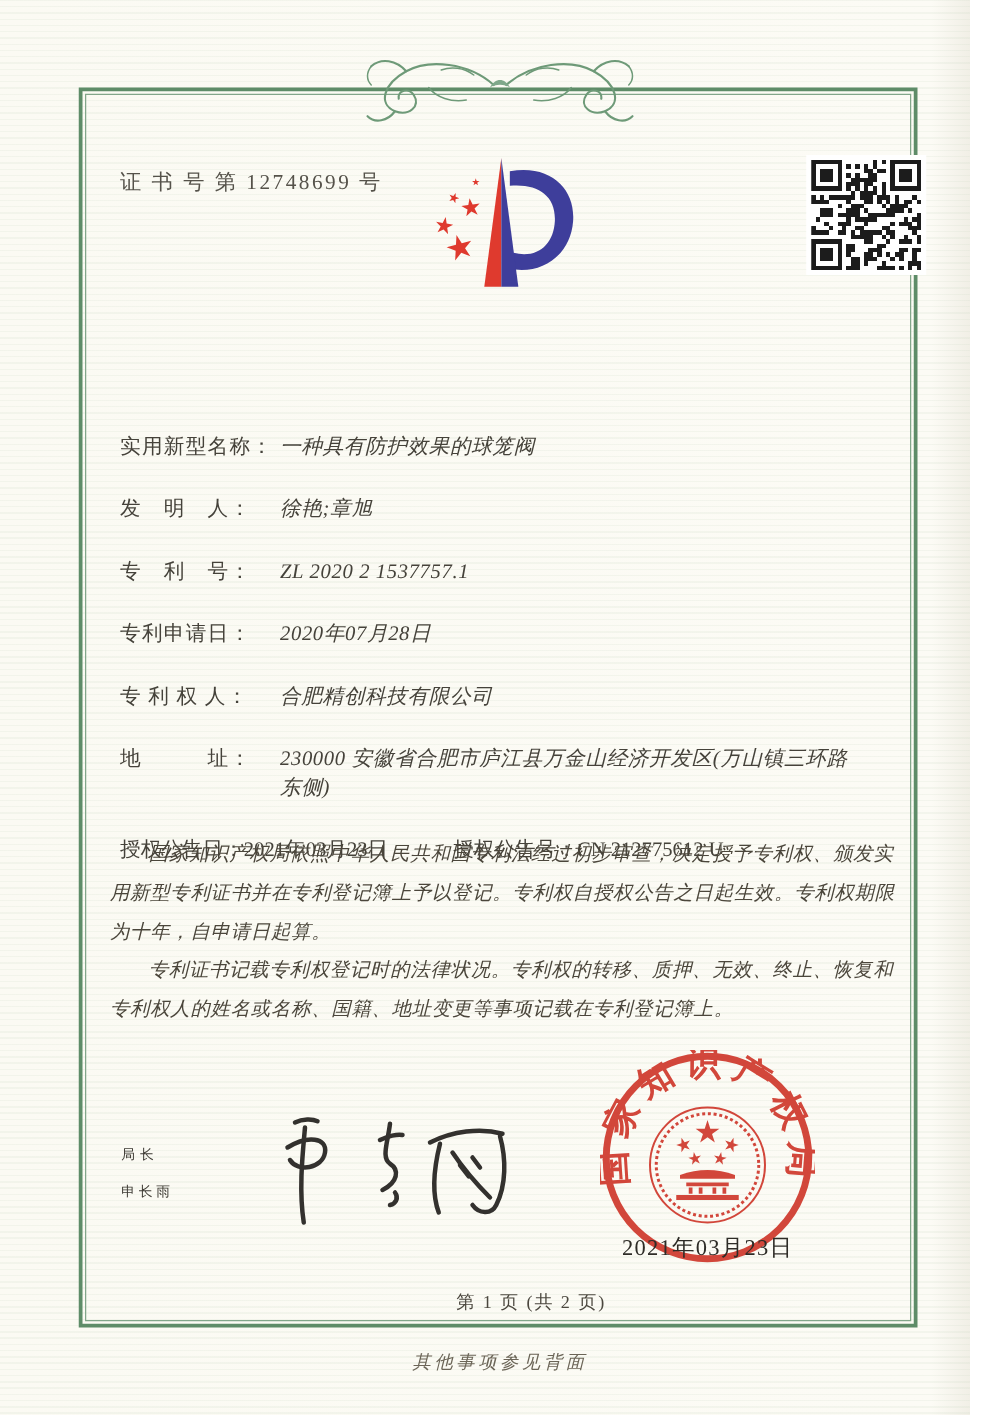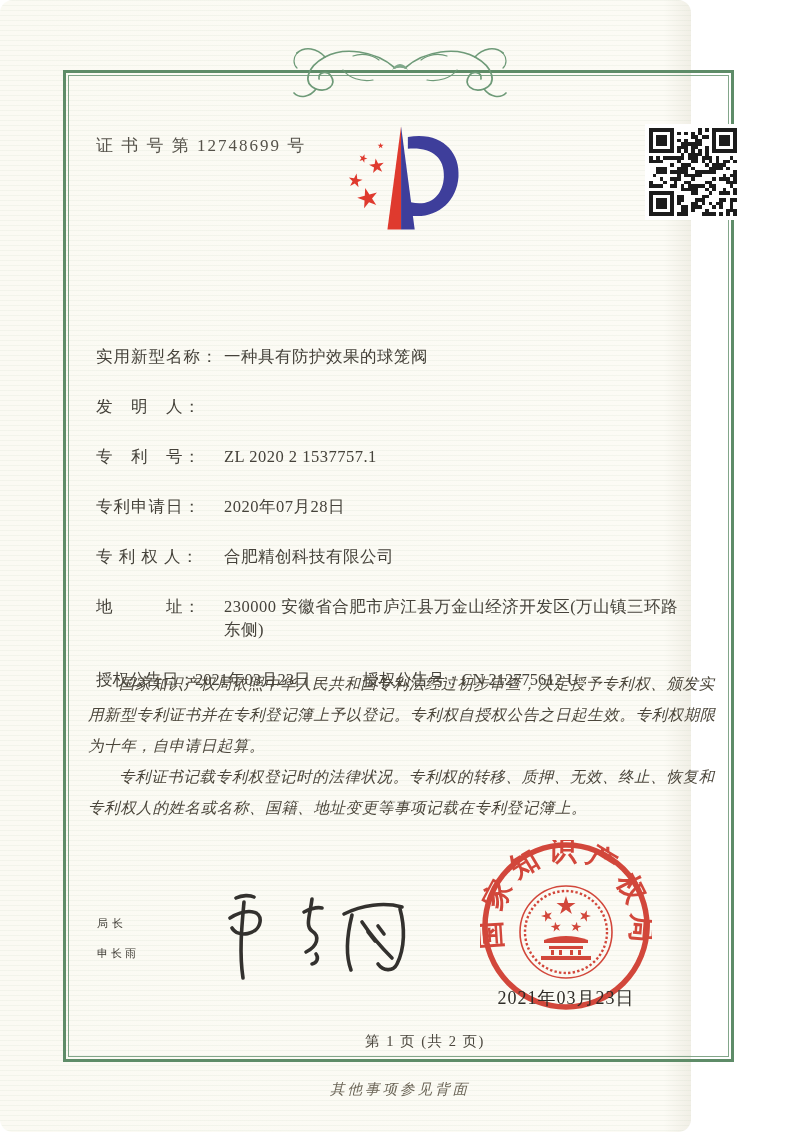--- a/index.html
+++ b/index.html
@@ -2,26 +2,25 @@
 <html><head>
 <meta charset="utf-8">
 <style>
   html,body{margin:0;padding:0;}
   body{
     width:800px;height:1132px;overflow:hidden;
     font-family:"Liberation Serif","DejaVu Serif",serif;
     background:#ffffff;
   }
   .page{
-    position:relative;width:691px;height:1132px;
+    position:relative;width:776px;height:1132px;
     background:
       repeating-linear-gradient(180deg, rgba(196,212,190,0.16) 0px, rgba(196,212,190,0.16) 1px, rgba(255,255,255,0) 1px, rgba(255,255,255,0) 5px),
       linear-gradient(90deg,#fbfaf3 0%, #fcfbf5 96%, #f1efe6 100%),
       #fbfaf3;
-    border-radius: 13px;
   }
   
   .frame{
     position:absolute;left:63px;top:70px;width:671px;height:992px;
     border:3px solid #5e8c68;box-sizing:border-box;
   }
   .frame-inner{
     position:absolute;left:2px;top:2px;right:2px;bottom:2px;
     border:1px solid #82a68a;
   }
@@ -40,21 +39,21 @@
     font-size:44px;color:#33312c;letter-spacing:13px;text-indent:13px;
     font-weight:500;white-space:nowrap;
   }
   
   .fields{
     position:absolute;left:96px;top:345px;width:612px;
     font-size:16.5px;color:#45423a;
   }
   .row{display:flex;align-items:flex-start;margin-bottom:27px;line-height:23px;}
   .row .label{flex:0 0 128px;white-space:nowrap;letter-spacing:1px;}
-  .row .value{flex:1 1 auto;letter-spacing:0.5px;}
+  .row .value{flex:1 1 auto;letter-spacing:0.5px;font-style:italic;}
   .row.address .value{max-width:462px;}
   .row.two-col{justify-content:flex-start;}
   .row.two-col .part2{margin-left:52px;white-space:nowrap;}
   .row.two-col .part1{white-space:nowrap;}
   
   .paras{
     position:absolute;left:88px;top:668px;width:628px;
     font-size:15.5px;line-height:31px;color:#4b463b;
     font-style:italic;letter-spacing:0.6px;
   }
@@ -444,20 +443,21 @@
   </div>
 
 
   <div class="fields">
     <div class="row">
       <span class="label">实用新型名称：</span>
       <span class="value">一种具有防护效果的球笼阀</span>
     </div>
     <div class="row">
       <span class="label">发　明　人：</span>
+      <span class="value">徐艳;章旭</span>
     </div>
     <div class="row">
       <span class="label">专　利　号：</span>
       <span class="value">ZL 2020 2 1537757.1</span>
     </div>
     <div class="row">
       <span class="label">专利申请日：</span>
       <span class="value">2020年07月28日</span>
     </div>
     <div class="row">

